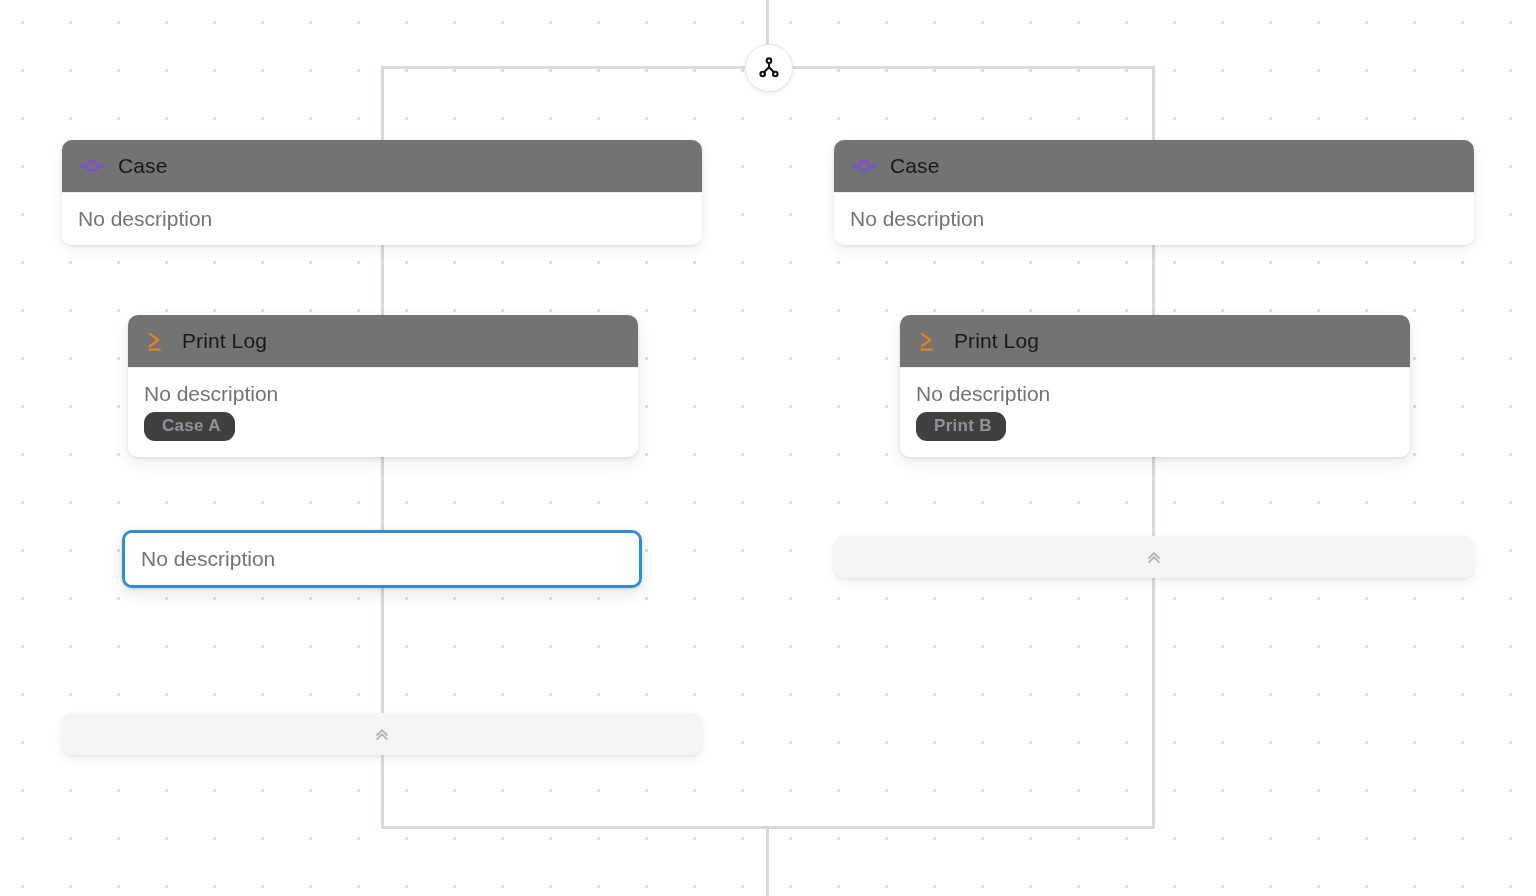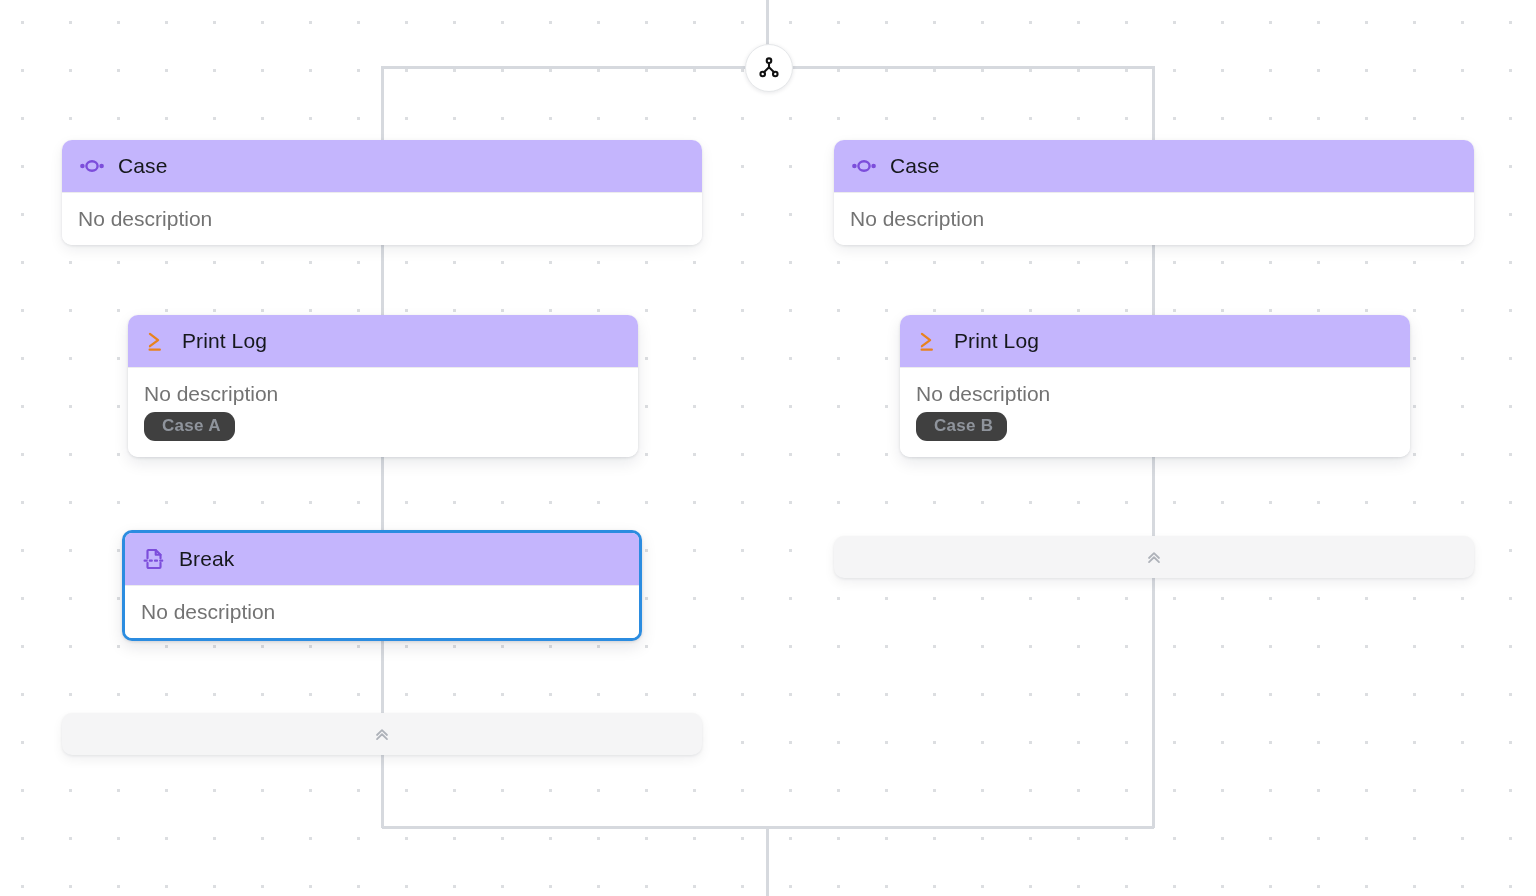--- a/index.html
+++ b/index.html
@@ -57,21 +57,21 @@
     background: #ffffff;
     box-shadow: 0 1px 3px rgba(16,24,40,0.10), 0 5px 14px rgba(16,24,40,0.07);
     overflow: hidden;
   }
   .node-header {
     display: flex;
     align-items: center;
     gap: 12px;
     padding: 0 16px;
     height: 52px;
-    background: #c4b5fd;
+    background: #737373;
     border-bottom: 1px solid #ececed;
   }
   .node-title {
     font-size: 21px;
     color: #16181c;
     letter-spacing: 0.1px;
   }
   .node-body {
     background: #ffffff;
     padding: 0 16px;
@@ -183,31 +183,20 @@
       </span>
       <span class="node-title">Print Log</span>
     </div>
     <div class="node-body">
       <div class="node-desc">No description</div>
       <span class="chip">Case A</span>
     </div>
   </div>
 
   <div class="step selected" style="left:122px; top:530px; width:514px;">
-    <div class="node-header">
-      <span class="icon">
-        <svg width="26" height="26" viewBox="0 0 24 24" fill="none" stroke="#7c4ddb" stroke-width="2" stroke-linecap="round" stroke-linejoin="round">
-          <path d="M6 11.4 L6 4.6 A0.9 0.9 0 0 1 6.9 3.7 L13.6 3.7 L18 8.1 L18 11.4"></path>
-          <path d="M13.6 3.7 L13.6 8.1 L18 8.1"></path>
-          <path d="M6 15.6 L6 19.4 A0.9 0.9 0 0 0 6.9 20.3 L17.1 20.3 A0.9 0.9 0 0 0 18 19.4 L18 15.6"></path>
-          <path d="M3.3 13.5 L5.2 13.5 M8.1 13.5 L10 13.5 M12.9 13.5 L14.8 13.5 M17.7 13.5 L19.6 13.5"></path>
-        </svg>
-      </span>
-      <span class="node-title">Break</span>
-    </div>
     <div class="node-body">
       <div class="node-desc" style="padding:15px 0 16px 0;">No description</div>
     </div>
   </div>
 
   <div class="group-footer" style="left:62px; top:713px; width:640px;">
     <span class="icon">
       <svg width="20" height="20" viewBox="0 0 24 24" fill="none" stroke="#aeb2b9" stroke-width="2.1" stroke-linecap="round" stroke-linejoin="round">
         <path d="M6 13.2 L12 7.4 L18 13.2"></path>
         <path d="M6 18.1 L12 12.3 L18 18.1"></path>
@@ -238,21 +227,21 @@
       <span class="icon">
         <svg width="26" height="26" viewBox="0 0 24 24" fill="none" stroke="#e8821e" stroke-width="2.1" stroke-linecap="round" stroke-linejoin="round">
           <path d="M5.5 5.5 L13 11.2 L5.5 16.8"></path>
           <path d="M5.2 20 L14.6 20"></path>
         </svg>
       </span>
       <span class="node-title">Print Log</span>
     </div>
     <div class="node-body">
       <div class="node-desc">No description</div>
-      <span class="chip">Case B</span>
+      <span class="chip">Print B</span>
     </div>
   </div>
 
   <div class="group-footer" style="left:834px; top:536px; width:640px;">
     <span class="icon">
       <svg width="20" height="20" viewBox="0 0 24 24" fill="none" stroke="#aeb2b9" stroke-width="2.1" stroke-linecap="round" stroke-linejoin="round">
         <path d="M6 13.2 L12 7.4 L18 13.2"></path>
         <path d="M6 18.1 L12 12.3 L18 18.1"></path>
       </svg>
     </span>

